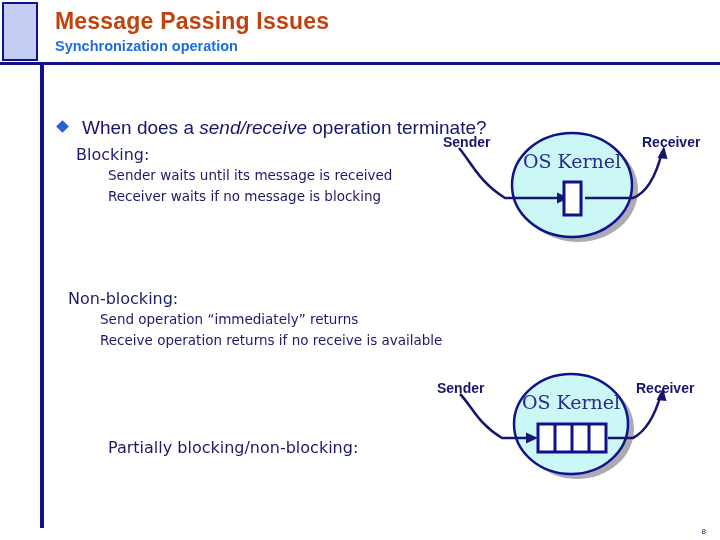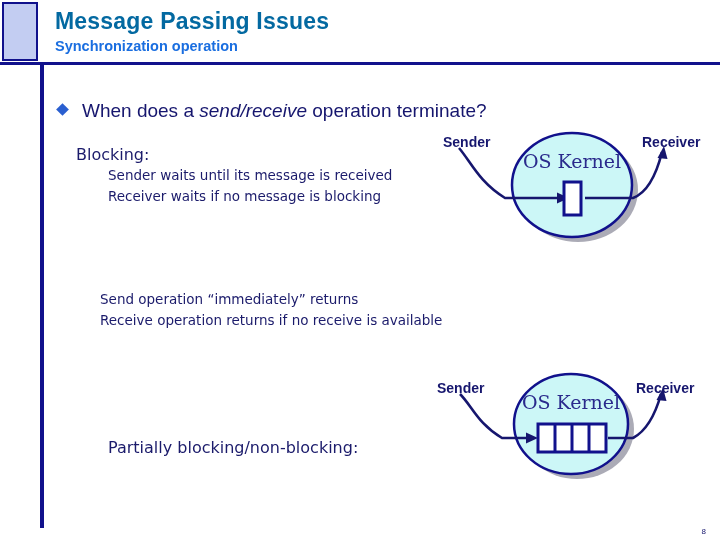--- a/index.html
+++ b/index.html
@@ -43,21 +43,21 @@
     background: #11118c;
   }
 
   
   .slide-title {
     position: absolute;
     left: 55px;
     top: 8px;
     font-size: 23px;
     font-weight: bold;
-    color: #0369a1;
+    color: #c2410c;
     letter-spacing: .2px;
     white-space: nowrap;
   }
   .slide-subtitle {
     position: absolute;
     left: 55px;
     top: 38px;
     font-size: 14.5px;
     font-weight: bold;
     color: #1a6ee0;
@@ -80,20 +80,21 @@
     display: inline-block;
     margin-right: 15px;
     position: relative;
     top: -3px;
     flex: 0 0 auto;
   }
   .bullet-text {
     font-size: 19px;
     color: #16166e;
     white-space: nowrap;
+    margin-top: 17px;
   }
   .bullet-text i { font-style: italic; }
 
   
   .body-block {
     position: absolute;
     color: #1b1b6b;
     font-family: "DejaVu Sans", sans-serif;
   }
   .block-head {
@@ -166,20 +167,21 @@
 
 <div class="body-block" id="blocking-block">
   <div class="block-head">Blocking:</div>
   <div class="block-sub">
     <div>Sender waits until its message is received</div>
     <div>Receiver waits if no message is blocking</div>
   </div>
 </div>
 
 <div class="body-block" id="nonblocking-block">
+  <div class="block-head">Non-blocking:</div>
   <div class="block-sub">
     <div>Send operation “immediately” returns</div>
     <div>Receive operation returns if no receive is available</div>
   </div>
 </div>
 
 <div class="body-block" id="partial-block">
   <div class="block-head">Partially blocking/non-blocking:</div>
 </div>
 

